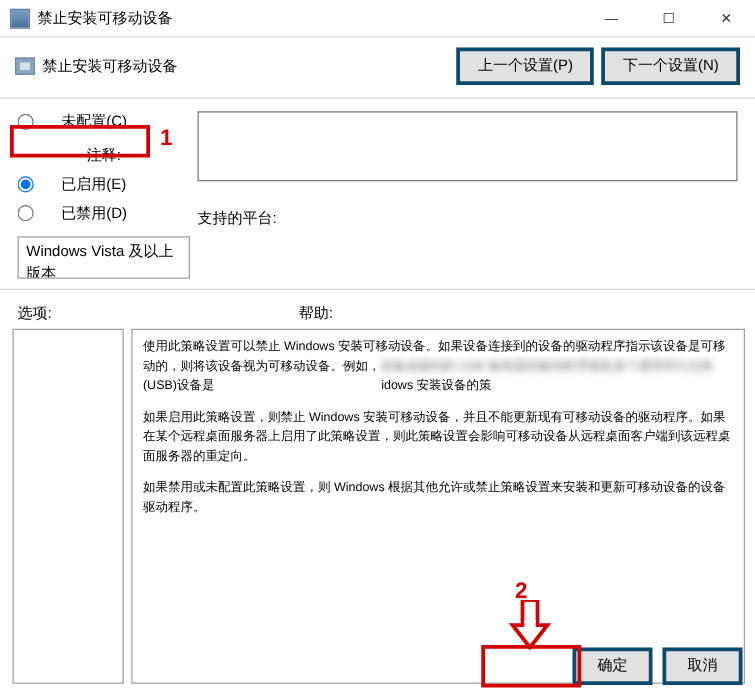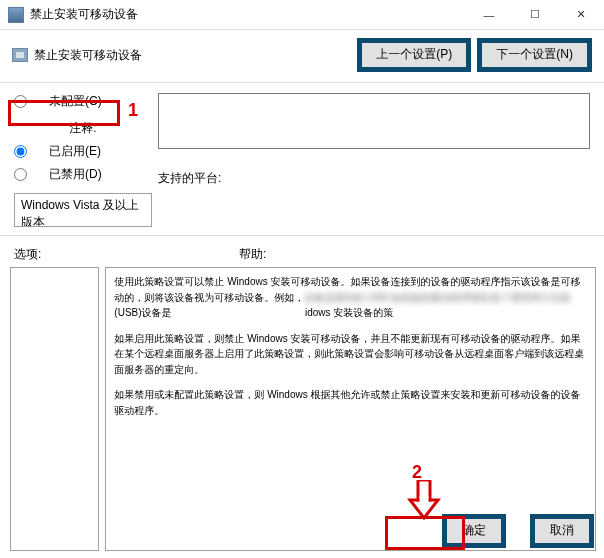--- a/index.html
+++ b/index.html
@@ -55,28 +55,28 @@
   }
   .header .setting-icon::after {
     content: "";
     position: absolute; inset: 3px;
     background: #d6e1ec;
   }
   .header .setting-label { flex: 1 1 auto; }
   .navbtns { display: flex; gap: 6px; }
   .btn {
     background: #e1e1e1;
-    border: 5px solid #0c4a6e;
+    border: 3px solid #0c4a6e;
     padding: 3px 14px 4px;
     font-size: 12px;
     font-family: inherit;
     cursor: pointer;
     min-width: 80px;
   }
-  .btn.small { min-width: 64px; padding: 3px 10px 4px; margin-left: 16px; }
+  .btn.small { min-width: 64px; padding: 3px 10px 4px; }
   .hr { height: 1px; background: #dcdcdc; margin: 0 0 6px 0; }
   
   .opt-grid {
     display: grid;
     grid-template-columns: 138px 1fr;
     grid-template-rows: auto auto auto auto;
     column-gap: 6px;
     row-gap: 6px;
     padding: 4px 14px 8px 14px;
     align-items: start;

